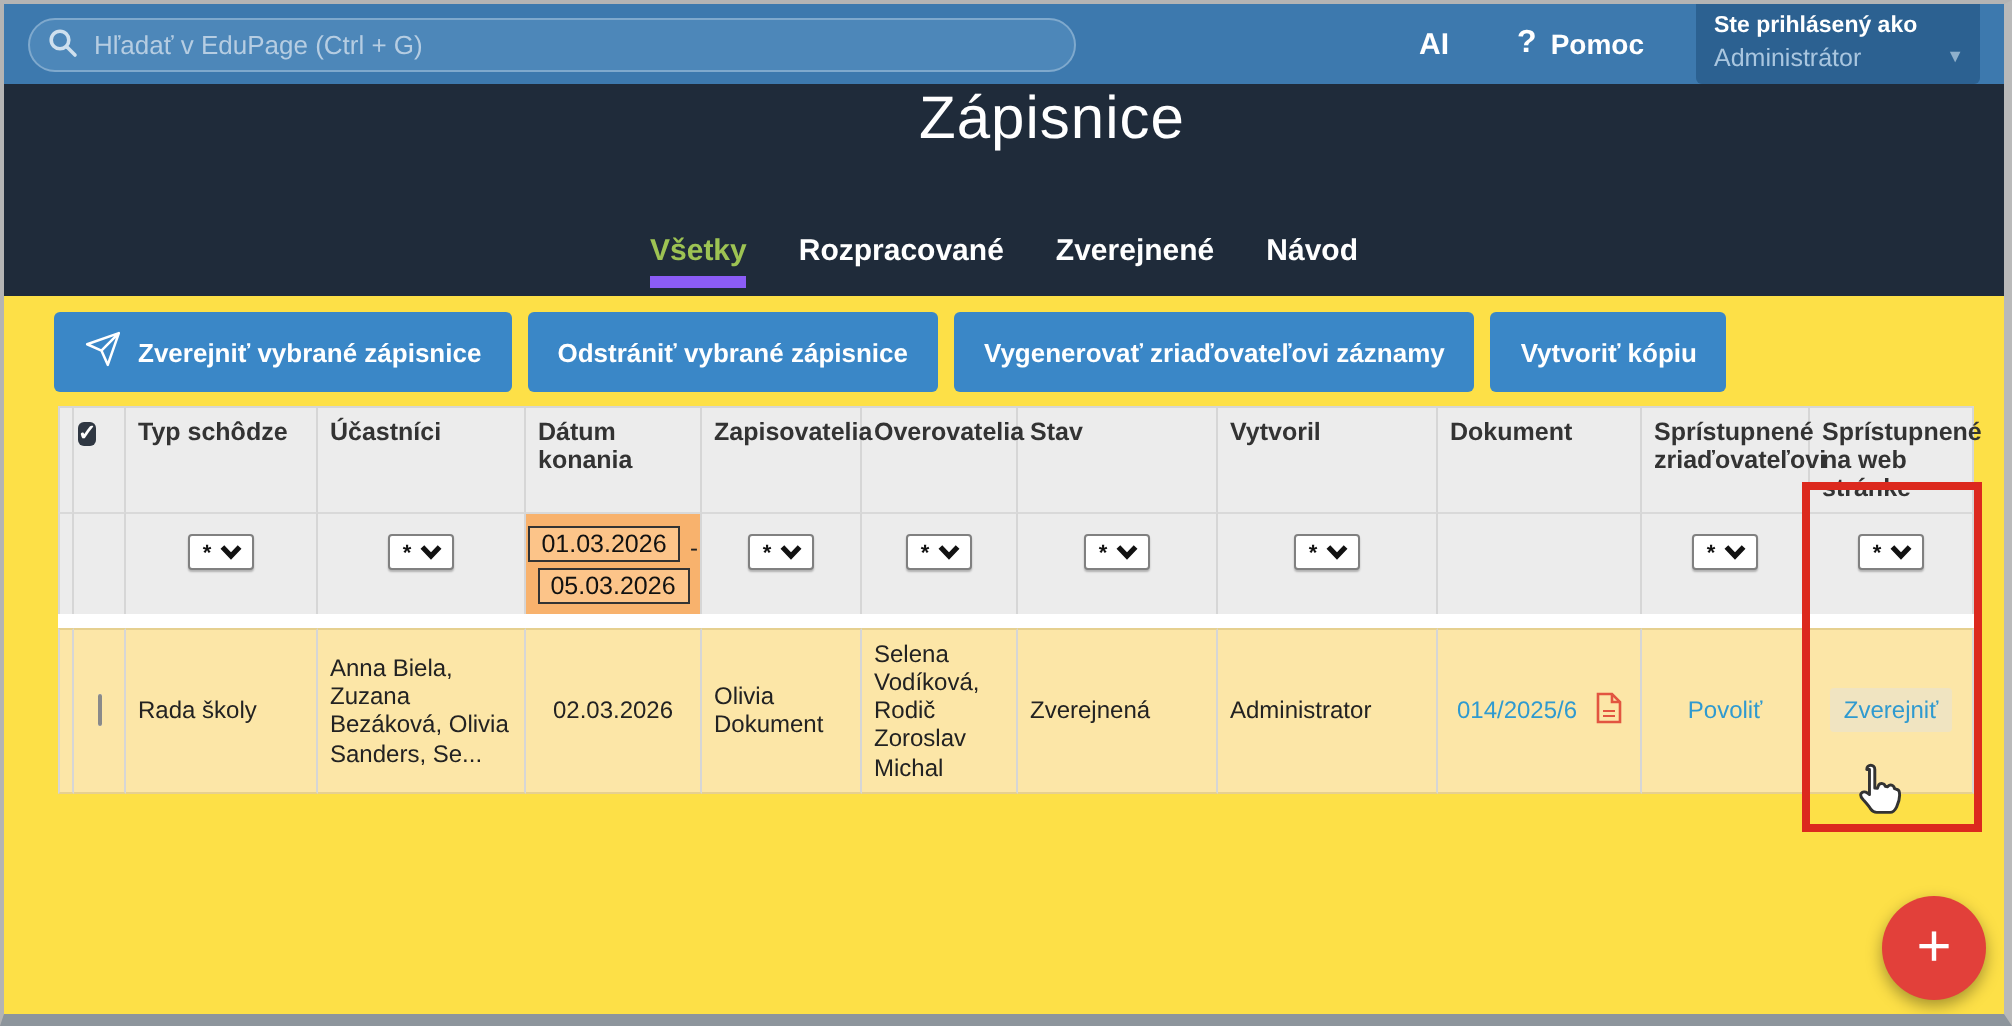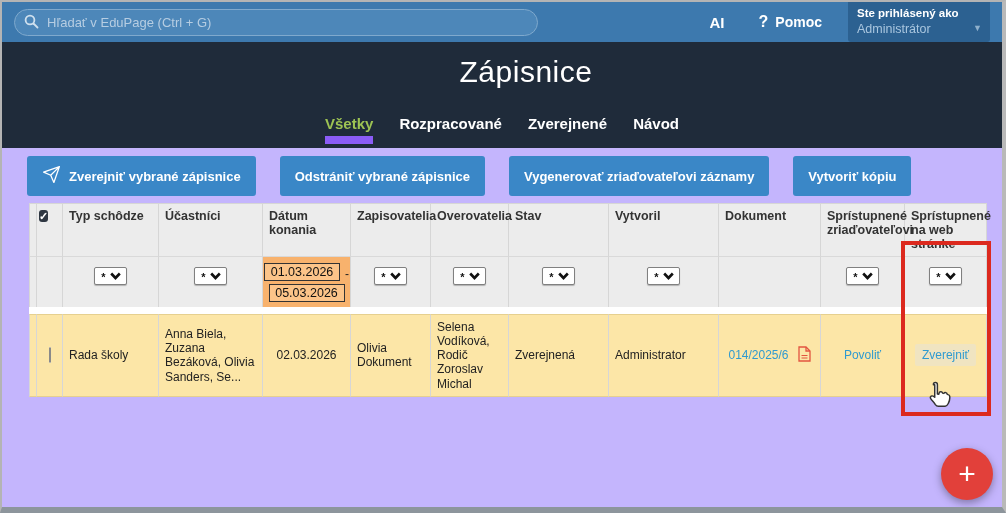--- a/index.html
+++ b/index.html
@@ -1,19 +1,19 @@
 <!DOCTYPE html>
 <html><head>
 <meta charset="utf-8">
 <style>
   * { margin:0; padding:0; box-sizing:border-box; }
   html,body { background:#e8e8e8; }
   body { font-family:"Liberation Sans", sans-serif; }
   .page {
-    position:relative; width:1006px; height:513px; background:#c4b5fd;
+    position:relative; width:1006px; height:513px; background:#fde047;
     border-top:2px solid #b4b4b4; border-left:2px solid #b4b4b4;
     border-right:4px solid #b9b9b9; border-bottom:6px solid #8d959c;
     overflow:hidden;
   }
 
   
   .topbar { height:40px; background:#3d79ae; display:flex; align-items:center; padding:0 12px; }
   .gsearch { position:relative; width:524px; height:27px; }
   .gsearch input {
     width:100%; height:100%; background:#4d87b9; border:1px solid #7fa9cd;
@@ -30,27 +30,27 @@
     width:142px; height:40px; background:#2c6191; padding:4px 9px 0 9px;
     display:flex; flex-direction:column; justify-content:flex-start; position:relative; cursor:pointer;
     border-radius:0 0 3px 3px;
   }
   .account .l1 { color:#fff; font-size:11.5px; font-weight:bold; line-height:15px; }
   .account .l2 { color:#a9c6df; font-size:12.5px; line-height:16px; }
   .account .chev { position:absolute; right:8px; bottom:9px; color:#8fb0cc; font-size:9px; }
 
   
   .hero { height:106px; background:#1f2b3a; position:relative; }
-  .hero h1 { color:#fff; font-size:30px; font-weight:400; text-align:center; padding-top:13px; letter-spacing:.5px;margin-left:48px; }
+  .hero h1 { color:#fff; font-size:30px; font-weight:400; text-align:center; padding-top:1px; letter-spacing:.5px;margin-left:48px; }
   .tabs { position:absolute; left:0; right:0; bottom:4px; display:flex; justify-content:center; gap:26px; }
   .tab { color:#fff; font-size:15px; font-weight:bold; padding-bottom:4px; cursor:pointer; }
-  .tab.active { color:#9dc353; border-bottom:8px solid #8b5cf6; }
-
-  
-  .toolbar { display:flex; gap:24px; padding:8px 0 0 25px; }
+  .tab.active { color:#9dc353; border-bottom:6px solid #8b5cf6; }
+
+  
+  .toolbar { display:flex; gap:8px; padding:8px 0 0 25px; }
   .btn {
     height:40px; background:#3a87c7; color:#fff; border:none; border-radius:3px;
     font-size:13px; font-weight:bold; padding:0 15px; display:flex; align-items:center; gap:8px;
     cursor:pointer; font-family:"Liberation Sans", sans-serif;
   }
 
   
   .controls { display:flex; align-items:center; margin:14px 0 0 27px; font-size:13px; color:#333; }
   .controls .lbl { margin-right:8px; }
   .tsearch {

